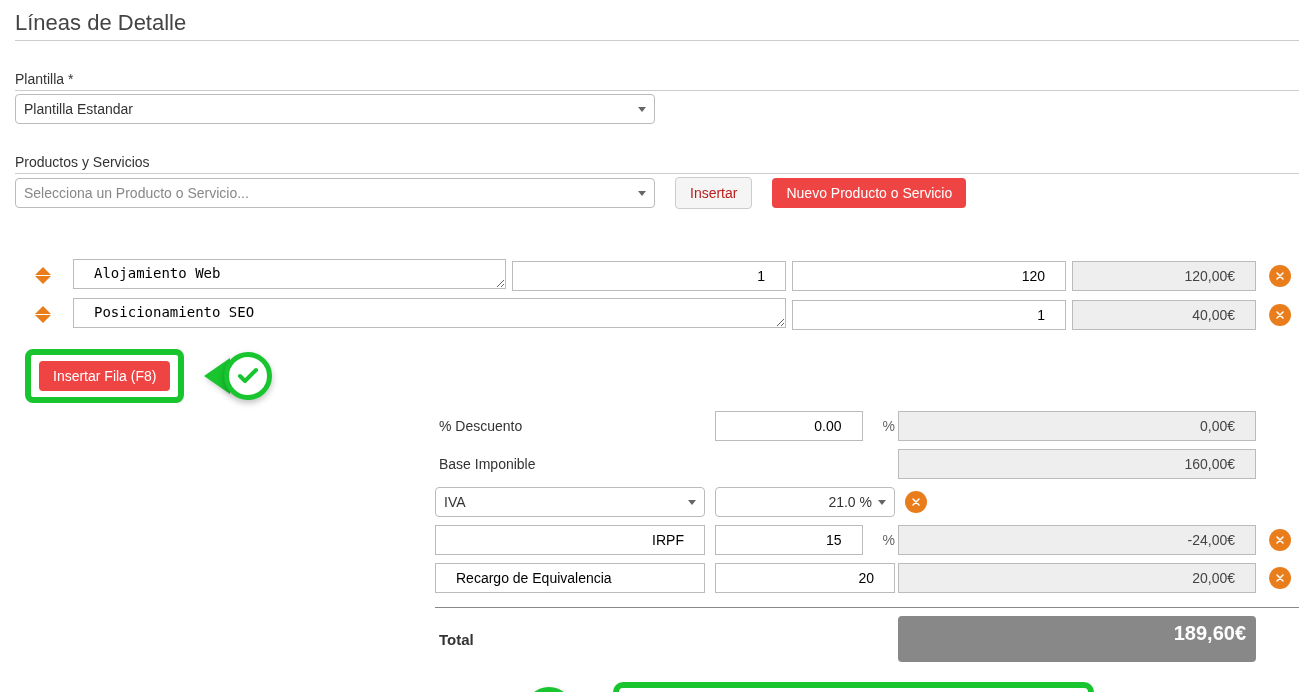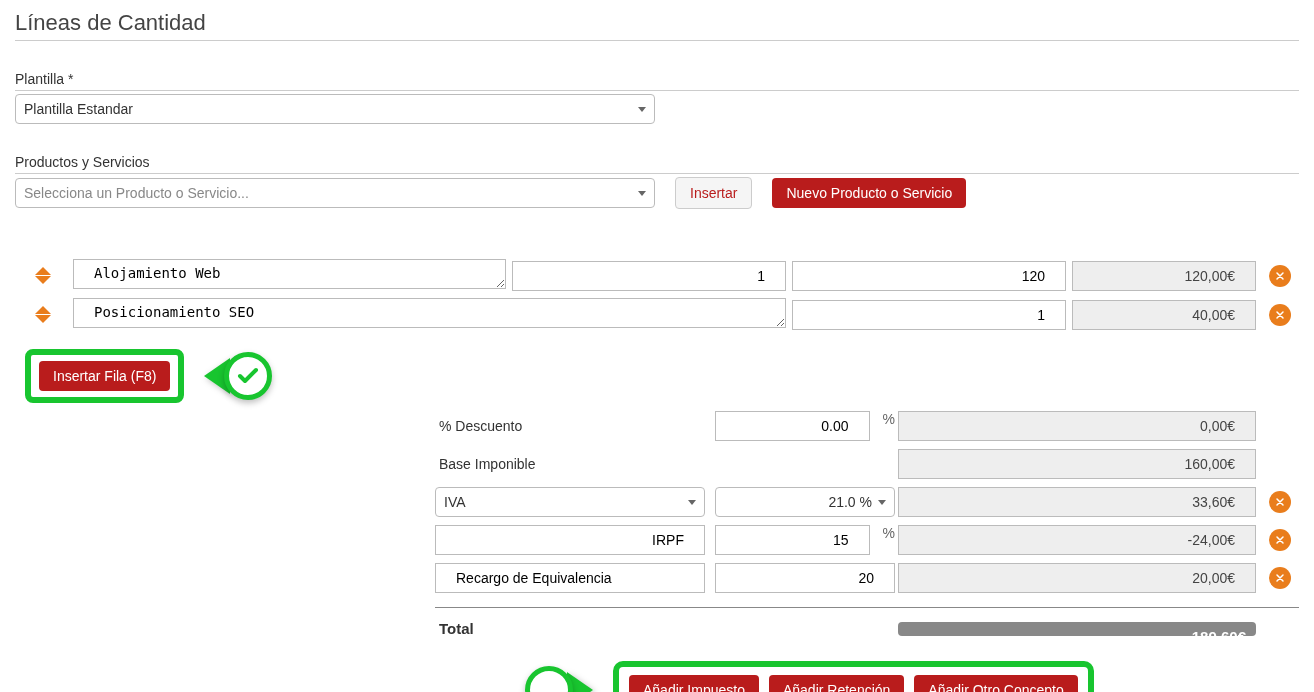--- a/index.html
+++ b/index.html
@@ -54,21 +54,21 @@
     font-size: 14px;
     cursor: pointer;
   }
   .btn-disabled {
     background: #f5f5f5;
     border: 1px solid #ccc;
     color: #b91c1c;
     cursor: not-allowed;
   }
   .btn-dark {
-    background: #b91c1c;
+    background: #ef4444;
     color: #fff;
   }
 
   
   .grid-area { margin-top: 50px; }
   .grid-header {
     display: flex;
     border-bottom: 1px solid #888;
     font-weight: bold;
     font-size: 14px;
@@ -180,21 +180,21 @@
 
   
   .totals-area { margin-top: 4px; }
   .totals-row {
     display: flex;
     align-items: center;
     margin-top: 8px;
   }
   .totals-spacer { width: 420px; flex: none; }
   .totals-label { width: 280px; flex: none; padding: 4px 0 4px 4px; font-size: 14px; color:#333;}
-  .totals-mid   { width: 180px; flex: none; display:flex; align-items:flex-start; gap:13px;}
+  .totals-mid   { width: 180px; flex: none; display:flex; align-items:center; gap:20px;}
   .totals-val   { flex: 1; padding: 0 3px; }
   .totals-del   { width: 40px; flex: none; }
   .pct-sign { color:#666; }
 
   .select-inline {
     display: flex;
     align-items: center;
     justify-content: space-between;
     border: 1px solid #bbb;
     border-radius: 4px;
@@ -217,22 +217,22 @@
     margin-left: 420px;
   }
   .total-final-label { font-weight: bold; font-size:15px;}
   .total-final-val {
     text-align: right;
     background: #888;
     color: #fff;
     font-weight: bold;
     border-radius: 4px;
     padding: 6px 10px;
-    height: 14px;
-    font-size: 15px;
+    height: 46px;
+    font-size: 20px;
   }
 
   
   .bottom-callout {
     display: flex;
     align-items: center;
     gap: 20px;
     margin-top: 20px;
     margin-left: 510px;
   }
@@ -240,21 +240,21 @@
     border: 6px solid #18c52f;
     border-radius: 10px;
     padding: 8px 10px;
     display: flex;
     gap: 10px;
   }
 </style>
 </head>
 <body>
 
-<h2 class="page-title">Líneas de Cantidad</h2>
+<h2 class="page-title">Líneas de Detalle</h2>
 
 <div class="field-block">
   <div class="field-label">Plantilla *</div>
   <div class="select-like">
     <span>Plantilla Estandar</span>
     <span class="caret"></span>
   </div>
 </div>
 
 <div class="field-block">
@@ -370,23 +370,20 @@
         <span>IVA</span>
         <span class="caret"></span>
       </div>
     </div>
     <div class="totals-mid">
       <div class="select-inline">
         <span style="flex:1;text-align:right;padding-right:6px;">21.0 %</span>
         <span class="caret"></span>
       </div>
     </div>
-    <div class="totals-val">
-      <input class="input-num-ro" readonly="" value="33,60€" style="">
-    </div>
     <div class="totals-del">
       <div class="del-btn">
         <svg viewBox="0 0 24 24">
             <path d="M18 6L6 18M6 6l12 12" stroke="#fff" stroke-width="3" stroke-linecap="round"></path>
           </svg>
       </div>
     </div>
   </div>
 
   <div class="totals-row">

